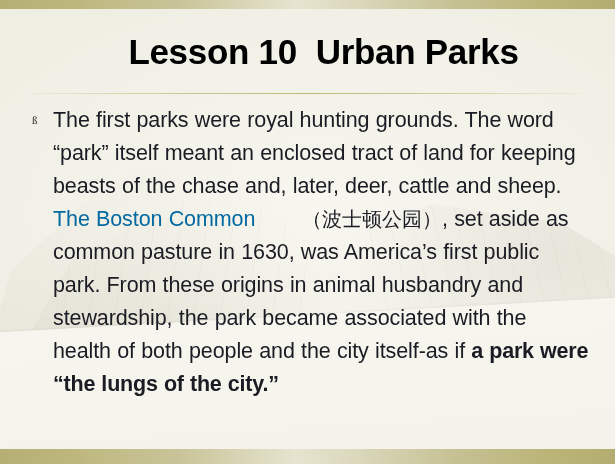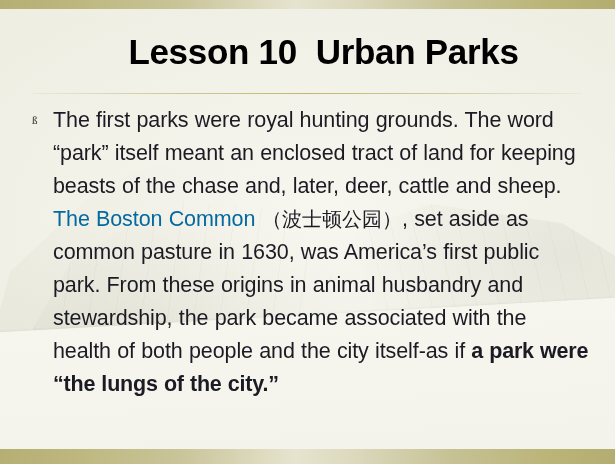--- a/index.html
+++ b/index.html
@@ -151,20 +151,21 @@
     letter-spacing: -0.1px;
     word-spacing: 0.4px;
   }
   .red {
     color: #0369a1;
   }
   .cjk {
     font-family: "DejaVu Sans", sans-serif;
     font-size: 20px;
     letter-spacing: 0;
+    margin-left: 40px;
   }
   .bold {
     font-weight: bold;
     font-family: "Liberation Sans Narrow", "Liberation Sans", sans-serif;
     letter-spacing: -0.2px;
   }
 </style>
 </head>
 <body>
 

